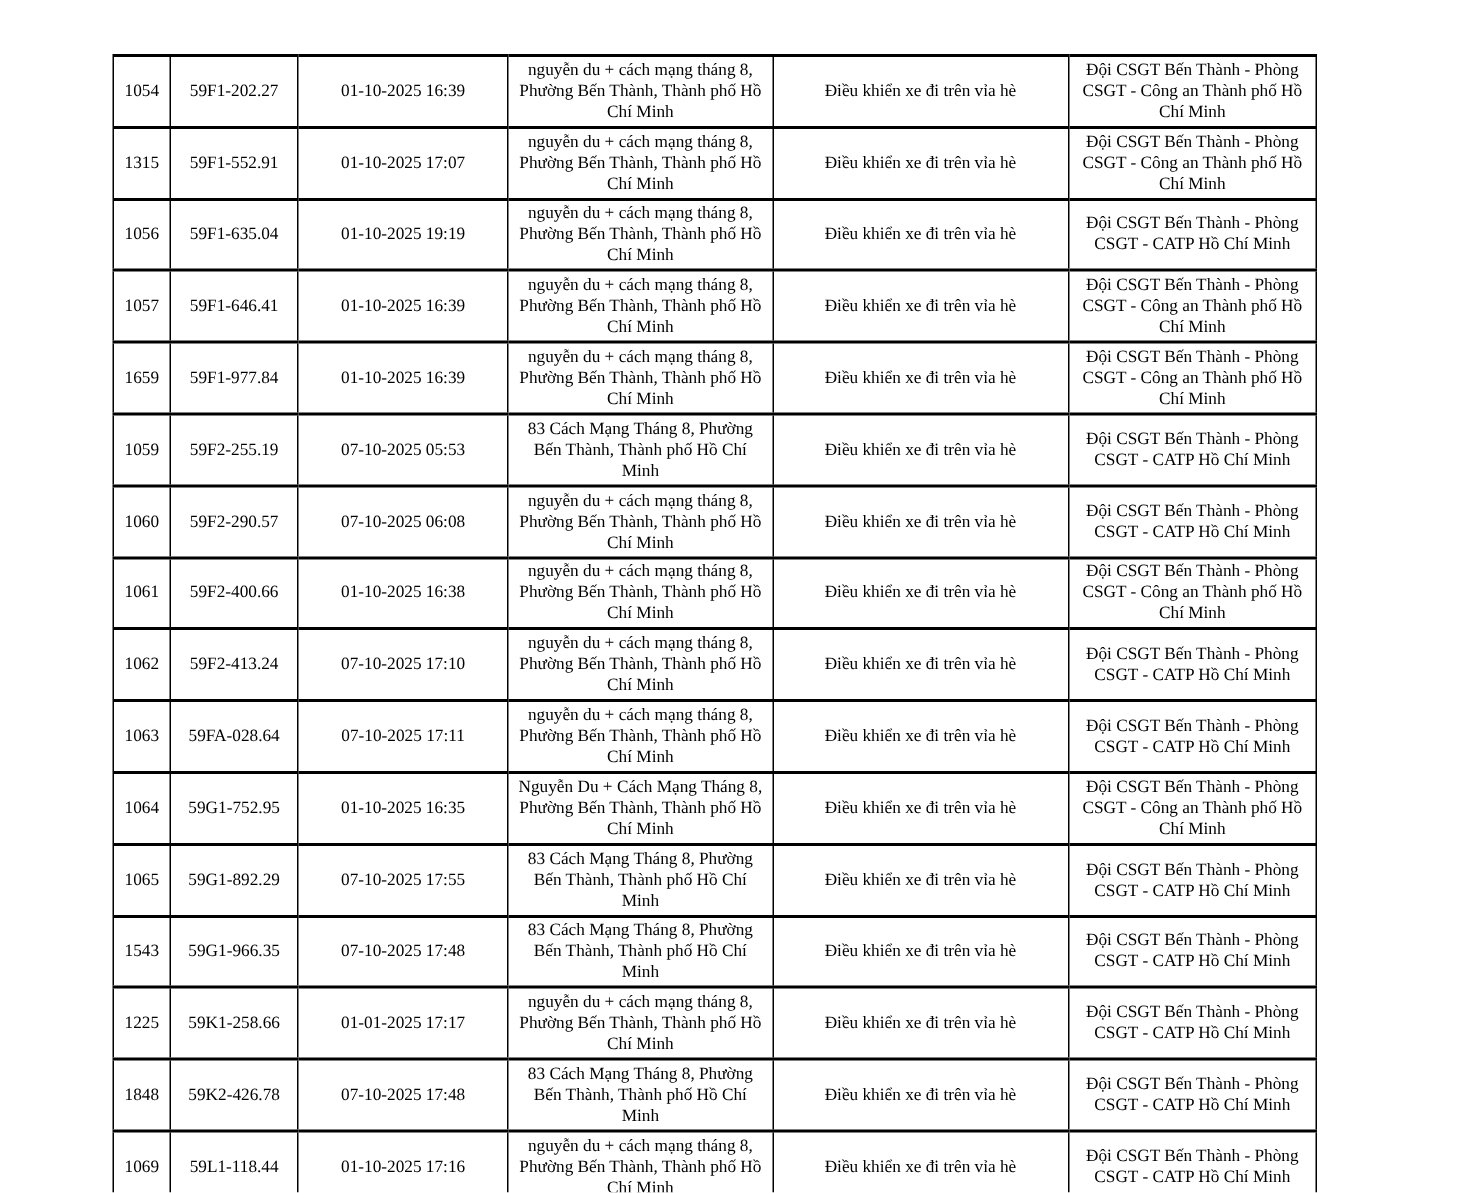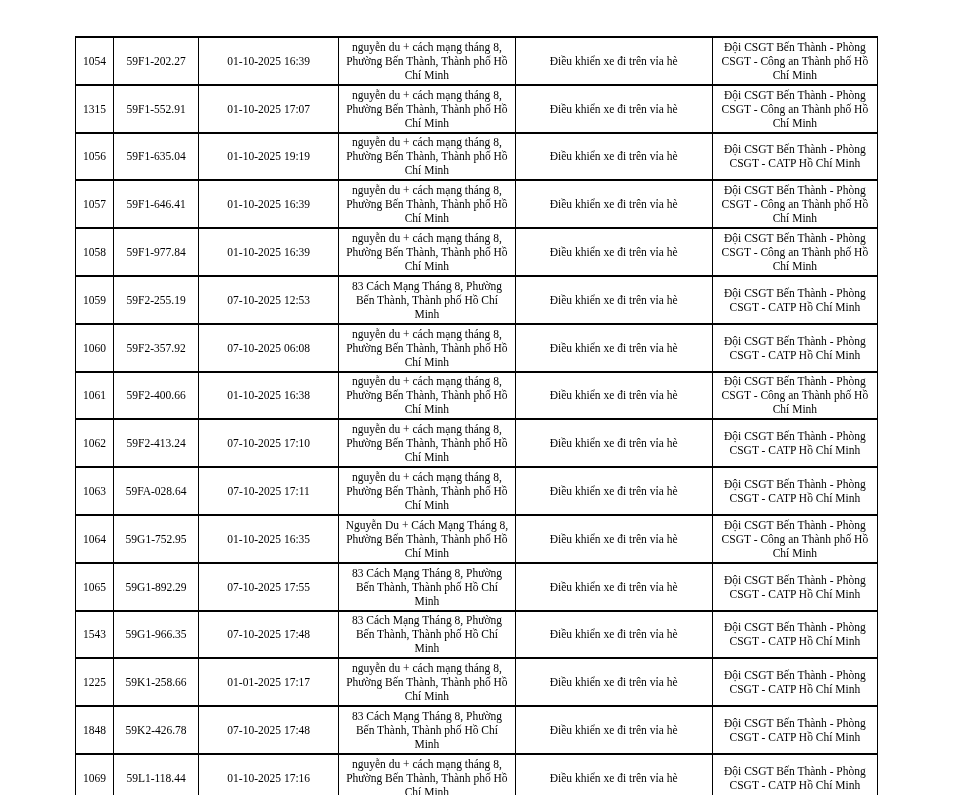--- a/index.html
+++ b/index.html
@@ -87,38 +87,38 @@
   </tr>
         <tr>
     <td>1057</td>
     <td>59F1-646.41</td>
     <td>01-10-2025 16:39</td>
     <td>nguyễn du + cách mạng tháng 8, Phường Bến Thành, Thành phố Hồ Chí Minh</td>
     <td>Điều khiển xe đi trên vỉa hè</td>
     <td>Đội CSGT Bến Thành - Phòng CSGT - Công an Thành phố Hồ Chí Minh</td>
   </tr>
         <tr>
-    <td>1058</td>
+    <td>1659</td>
     <td>59F1-977.84</td>
     <td>01-10-2025 16:39</td>
     <td>nguyễn du + cách mạng tháng 8, Phường Bến Thành, Thành phố Hồ Chí Minh</td>
     <td>Điều khiển xe đi trên vỉa hè</td>
     <td>Đội CSGT Bến Thành - Phòng CSGT - Công an Thành phố Hồ Chí Minh</td>
   </tr>
         <tr>
     <td>1059</td>
     <td>59F2-255.19</td>
-    <td>07-10-2025 12:53</td>
+    <td>07-10-2025 05:53</td>
     <td>83 Cách Mạng Tháng 8, Phường Bến Thành, Thành phố Hồ Chí Minh</td>
     <td>Điều khiển xe đi trên vỉa hè</td>
     <td>Đội CSGT Bến Thành - Phòng CSGT - CATP Hồ Chí Minh</td>
   </tr>
         <tr>
     <td>1060</td>
-    <td>59F2-357.92</td>
+    <td>59F2-290.57</td>
     <td>07-10-2025 06:08</td>
     <td>nguyễn du + cách mạng tháng 8, Phường Bến Thành, Thành phố Hồ Chí Minh</td>
     <td>Điều khiển xe đi trên vỉa hè</td>
     <td>Đội CSGT Bến Thành - Phòng CSGT - CATP Hồ Chí Minh</td>
   </tr>
         <tr>
     <td>1061</td>
     <td>59F2-400.66</td>
     <td>01-10-2025 16:38</td>
     <td>nguyễn du + cách mạng tháng 8, Phường Bến Thành, Thành phố Hồ Chí Minh</td>

